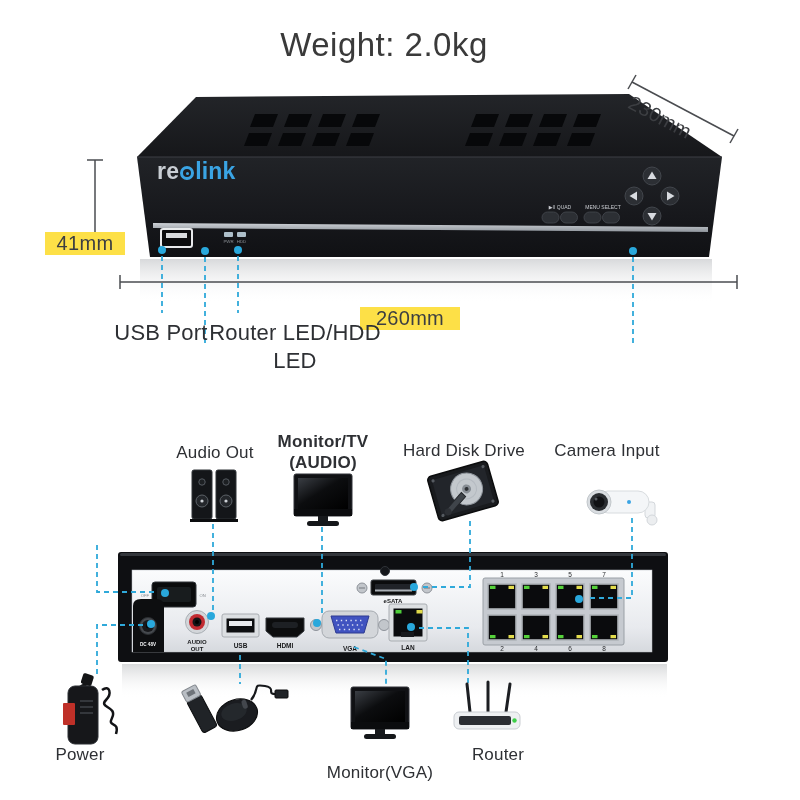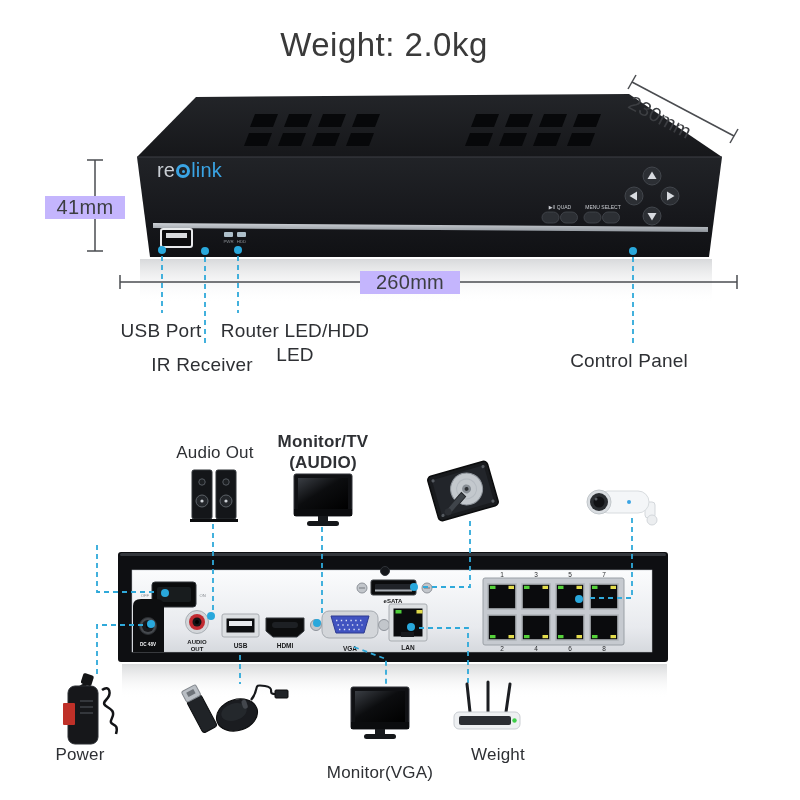--- a/index.html
+++ b/index.html
@@ -10,25 +10,25 @@
   .t40{font-size:4.2px;fill:#85898e;}
   .t45w{font-size:4.6px;fill:#f2f3f5;font-weight:bold;}
   .t45g{font-size:4.4px;fill:#8b9096;}
   .t5w{font-size:5px;fill:#c9ccd1;}
   .t6b{font-size:6px;fill:#17181a;font-weight:bold;}
   .t65b{font-size:6.5px;fill:#17181a;font-weight:bold;}
   .t7n{font-size:6.5px;fill:#2a2c2f;}
   .tc{text-anchor:middle;}
   .lbl{position:absolute;color:#2e3034;font-weight:500;text-align:center;line-height:1.25;letter-spacing:.2px;}
   .f17{font-size:17px;}
-  .f16{font-size:19px;}
+  .f16{font-size:22px;}
   .dim{position:absolute;font-size:20px;color:#3c3e42;font-weight:500;text-align:center;letter-spacing:.3px;}
-  .maskbg{background:#c4b5fd;}
+  .maskbg{background:#fde047;margin-top:36px;}
   .title{position:absolute;left:0;right:0;top:26px;text-align:center;font-size:33px;color:#3a3a3a;font-weight:500;letter-spacing:.5px;}
-  .logo{position:absolute;left:157px;top:160px;font-size:20px;font-weight:400;letter-spacing:.2px;line-height:1;text-align:right;}
+  .logo{position:absolute;left:157px;top:160px;font-size:23px;font-weight:700;letter-spacing:.2px;line-height:1;text-align:right;}
   .logo .re{color:#c9ced4;}
   .logo .lk{color:#3aa4e4;}
   .oring{display:inline-block;width:8px;height:8px;border:3px solid #3aa4e4;border-radius:50%;position:relative;margin:0 1px;vertical-align:-1px;}
   .oring::after{content:"";position:absolute;left:50%;top:50%;width:3px;height:3px;margin:-1.5px 0 0 -1.5px;border-radius:50%;background:#3aa4e4;}
   .rot230{transform:rotate(28deg);}
 </style>
 </head>
 <body>
 
 <div class="canvas">
@@ -352,26 +352,26 @@
   <div class="title">Weight: 2.0kg</div>
 
   <div class="logo"><span class="re">re</span><span class="oring"></span><span class="lk">link</span></div>
 
   <div class="dim maskbg" style="left:45px;top:196px;width:80px;">41mm</div>
   <div class="dim rot230" style="left:612px;top:106px;width:96px;">230mm</div>
   <div class="dim maskbg" style="left:360px;top:271px;width:100px;">260mm</div>
 
   <div class="lbl f16" style="left:111px;top:319px;width:100px;">USB Port</div>
   <div class="lbl f16" style="left:205px;top:319px;width:180px;">Router LED/HDD LED</div>
-  <div class="lbl f16" style="left:132px;top:353px;width:140px;">IR Receiver</div>
-  <div class="lbl f16" style="left:549px;top:349px;width:160px;">Control Panel</div>
 
   <div class="lbl f17" style="left:153px;top:442px;width:124px;">Audio Out</div>
   <div class="lbl f17" style="left:253px;top:431px;width:140px;font-weight:bold;">
       <span style="display:block;">Monitor/TV</span>
       <span style="display:block;">(AUDIO)</span>
     </div>
+  <div class="lbl f17" style="left:384px;top:440px;width:160px;">Hard Disk Drive</div>
+  <div class="lbl f17" style="left:527px;top:440px;width:160px;">Camera Input</div>
 
   <div class="lbl f17" style="left:30px;top:744px;width:100px;">Power</div>
   <div class="lbl f17" style="left:300px;top:746px;width:160px;margin-top:16px;">Monitor(VGA)</div>
-  <div class="lbl f17" style="left:448px;top:744px;width:100px;">Weight</div>
+  <div class="lbl f17" style="left:448px;top:744px;width:100px;">Router</div>
 
 </div>
 
 </body></html>

